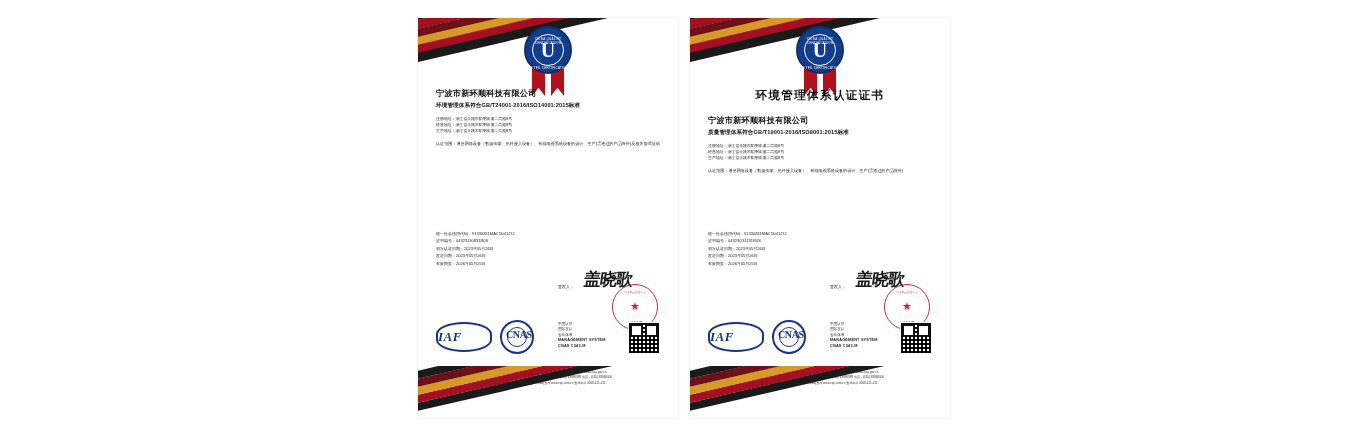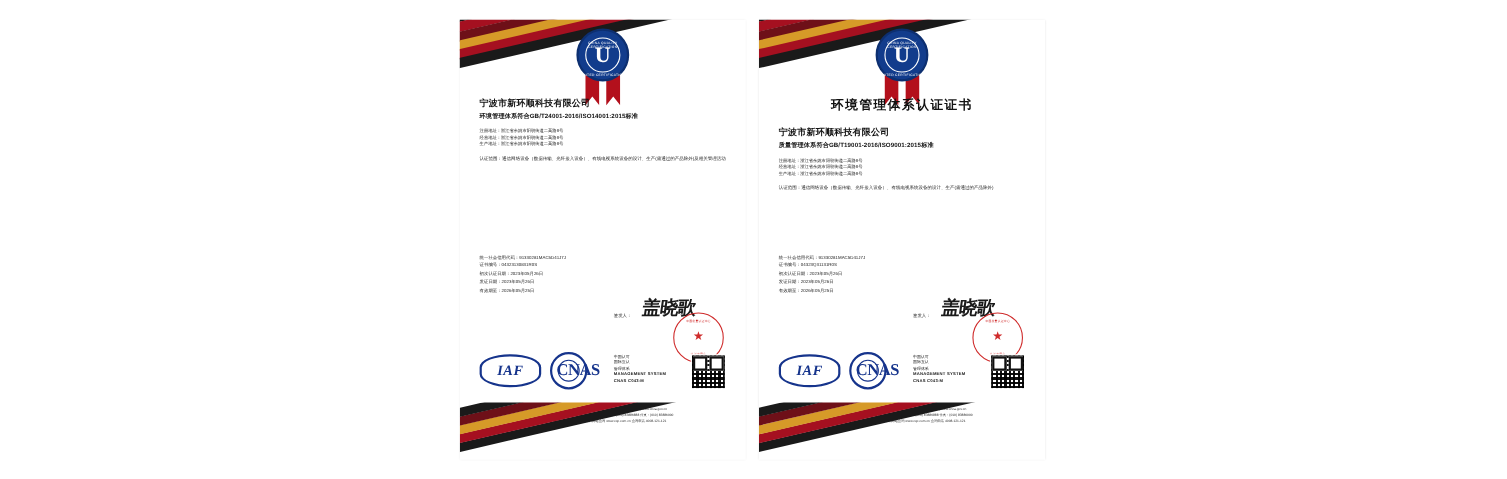--- a/index.html
+++ b/index.html
@@ -241,21 +241,20 @@
   .iaf {
     position: absolute;
     left: 0; top: 4px;
     width: 56px; height: 30px;
     border-radius: 50%/40%;
     background: #ffffff;
     border: 2.5px solid #16348c;
     box-sizing: border-box;
     display: flex;
     align-items: center;
-    justify-content: center;
   }
   .iaf span {
     font-family: "Liberation Serif", serif;
     font-weight: bold;
     font-style: italic;
     font-size: 13px;
     color: #16348c;
     letter-spacing: .5px;
   }
   .cnas {
@@ -276,21 +275,21 @@
     position: absolute;
     left: 5px; top: 5px; right: 5px; bottom: 5px;
     border-radius: 50%;
     border: 1px solid #16348c;
   }
   .cnas .word {
     position: absolute;
     left: 8px; top: 9px;
     font-family: "Liberation Serif", serif;
     font-weight: bold;
-    font-size: 15px;
+    font-size: 10px;
     color: #16348c;
     letter-spacing: -.4px;
   }
   .cnas-text {
     position: absolute;
     left: 122px; top: 4px;
     width: 66px;
   }
   .cnas-text div {
     font-size: 3.6px;

